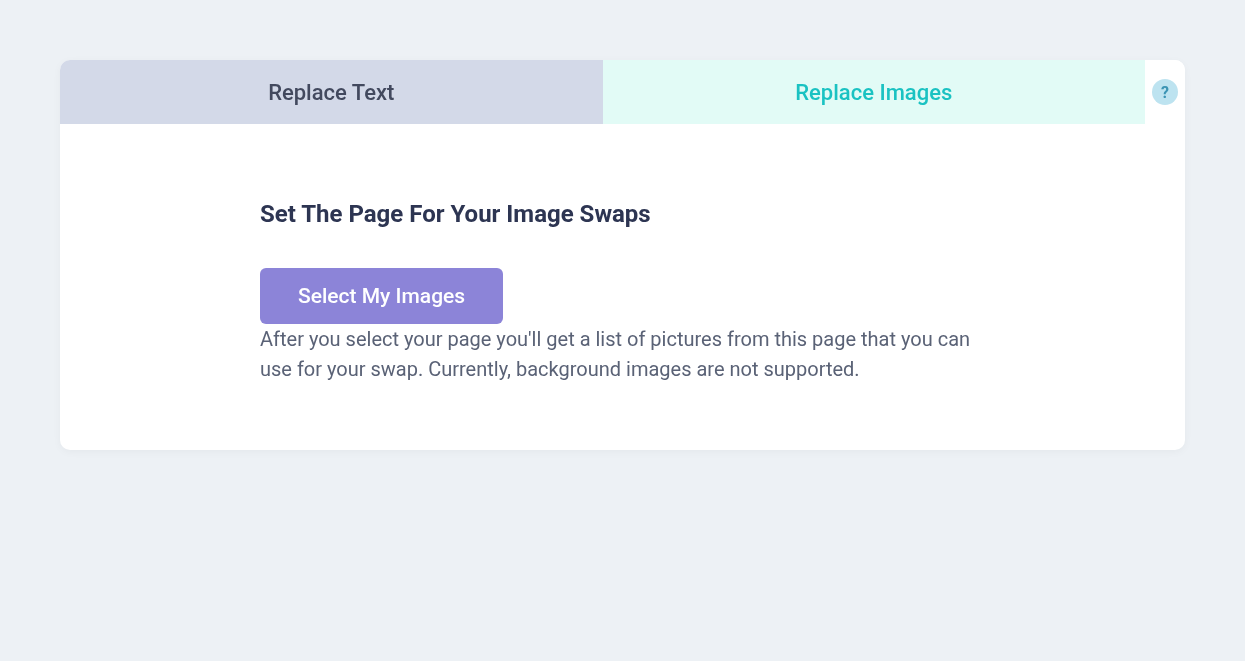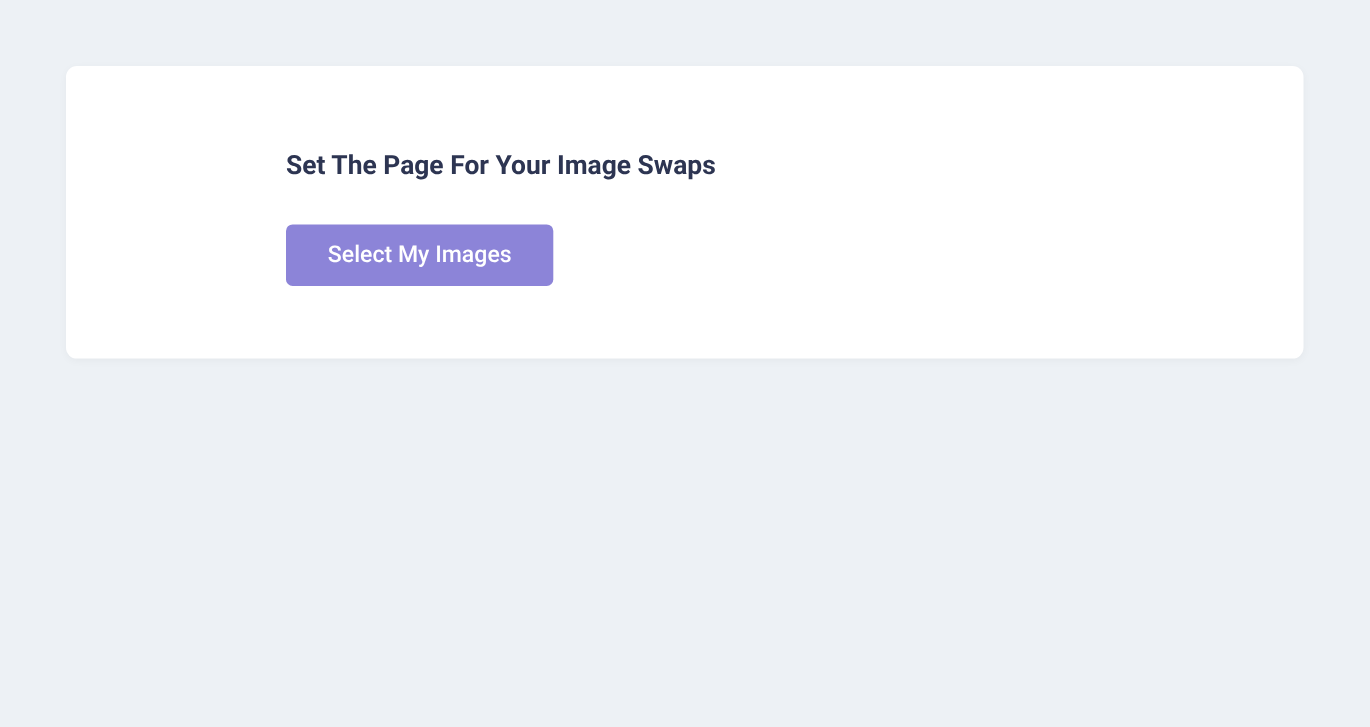--- a/index.html
+++ b/index.html
@@ -109,22 +109,36 @@
       color: #5a6276;
       font-size: 20px;
       line-height: 1.5;
       max-width: 720px;
     }
   </style>
 </head>
 <body>
 
 <div class="card">
+  <div class="tabs">
+    <div class="tab tab-inactive">
+      <span>Replace Text</span>
+    </div>
+    <div class="tab tab-active">
+      <span>Replace Images</span>
+    </div>
+    <div class="help-tab">
+      <div class="help-icon">
+        <span>?</span>
+      </div>
+    </div>
+  </div>
 
   <div class="content">
     <h2 class="heading">Set The Page For Your Image Swaps</h2>
 
 
     <button class="primary-btn">Select My Images</button>
 
 
+    <p class="helper-text">After you select your page you'll get a list of pictures from this page that you can use for your swap. Currently, background images are not supported.</p>
   </div>
 </div>
 
 </body></html>

